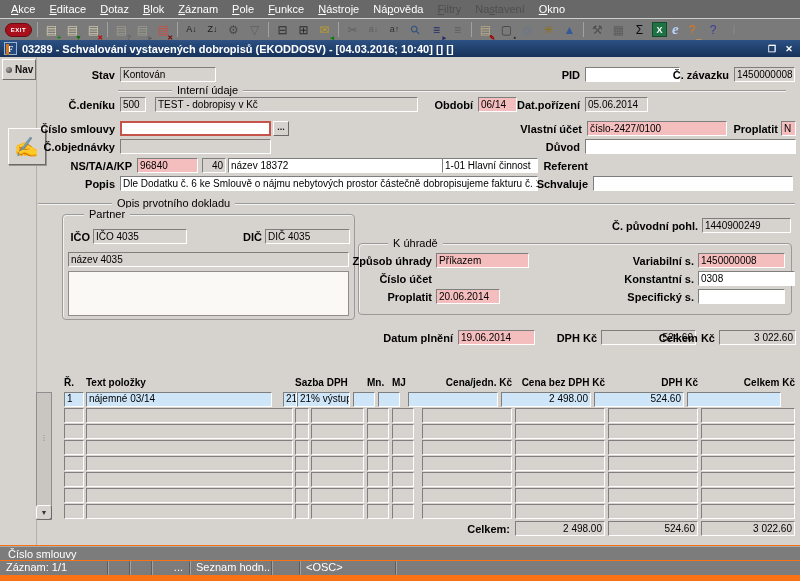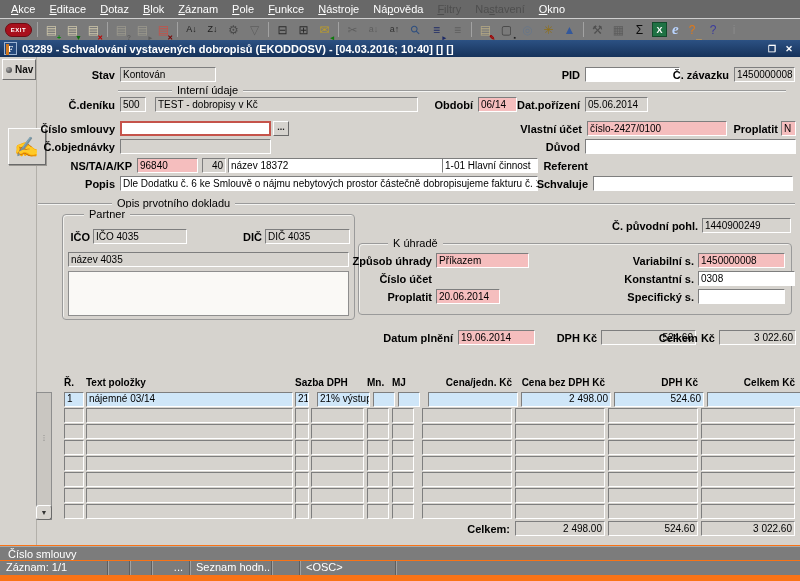--- a/index.html
+++ b/index.html
@@ -331,22 +331,22 @@
       <span class="th" style="left: 367px; width: 26px; text-align: left;">Mn.</span>
       <span class="th" style="left: 392px; width: 26px; text-align: left;">MJ</span>
       <span class="th" style="left: 422px; width: 90px; text-align: right;">Cena/jedn. Kč</span>
       <span class="th" style="left: 515px; width: 90px; text-align: right;">Cena bez DPH Kč</span>
       <span class="th" style="left: 608px; width: 90px; text-align: right;">DPH Kč</span>
       <span class="th" style="left: 701px; width: 94px; text-align: right;">Celkem Kč</span>
     </div>
   <div id="tbody">
       <div class="trow row1" style="top: 392px;">
         <span class="cell" style="width: 20px; margin-right: 2px;">1</span>
-        <span class="cell" style="width: 207px; margin-right: 2px;">nájemné 03/14</span>
-        <span class="cell" style="width: 14px; margin-right: 8px;">21</span>
+        <span class="cell" style="width: 186px; margin-right: 11px;">nájemné 03/14</span>
+        <span class="cell" style="width: 14px; margin-right: 0;">21</span>
         <span class="cell" style="width: 53px; margin-right: 3px;">21% výstup -</span>
         <span class="cell" style="width: 22px; margin-right: 3px;"></span>
         <span class="cell" style="width: 22px; margin-right: 8px;"></span>
         <span class="cell" style="width: 90px; margin-right: 3px;"></span>
         <span class="cell num" style="width: 90px; margin-right: 3px;">2 498.00</span>
         <span class="cell num" style="width: 90px; margin-right: 3px;">524.60</span>
         <span class="cell" style="width: 94px; margin-right: 0px;"></span>
       </div>
       <div class="trow" style="top: 408px;">
         <span class="cell" style="width: 20px; margin-right: 2px;"></span>

